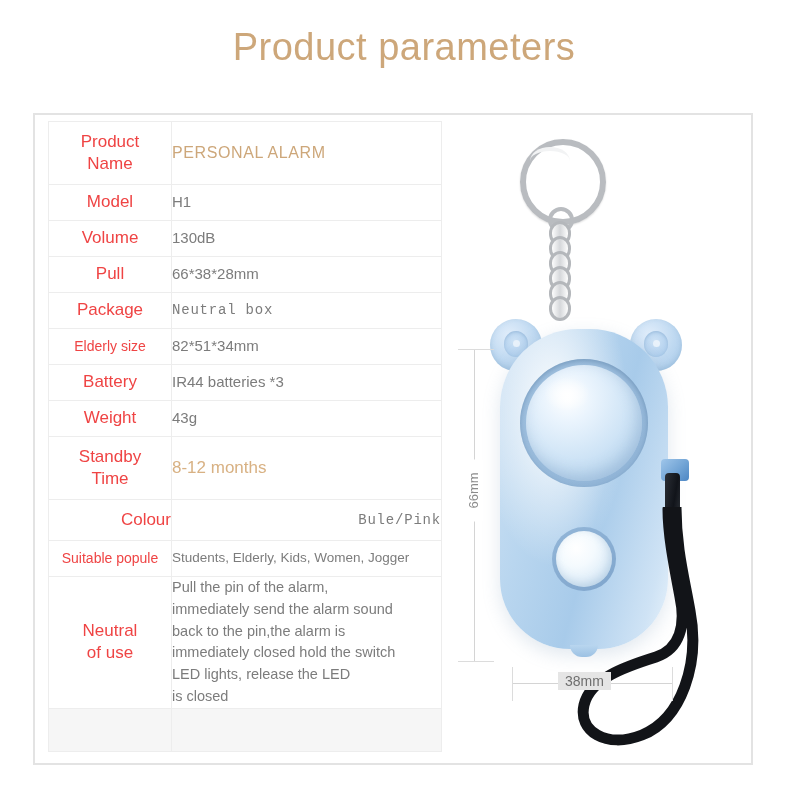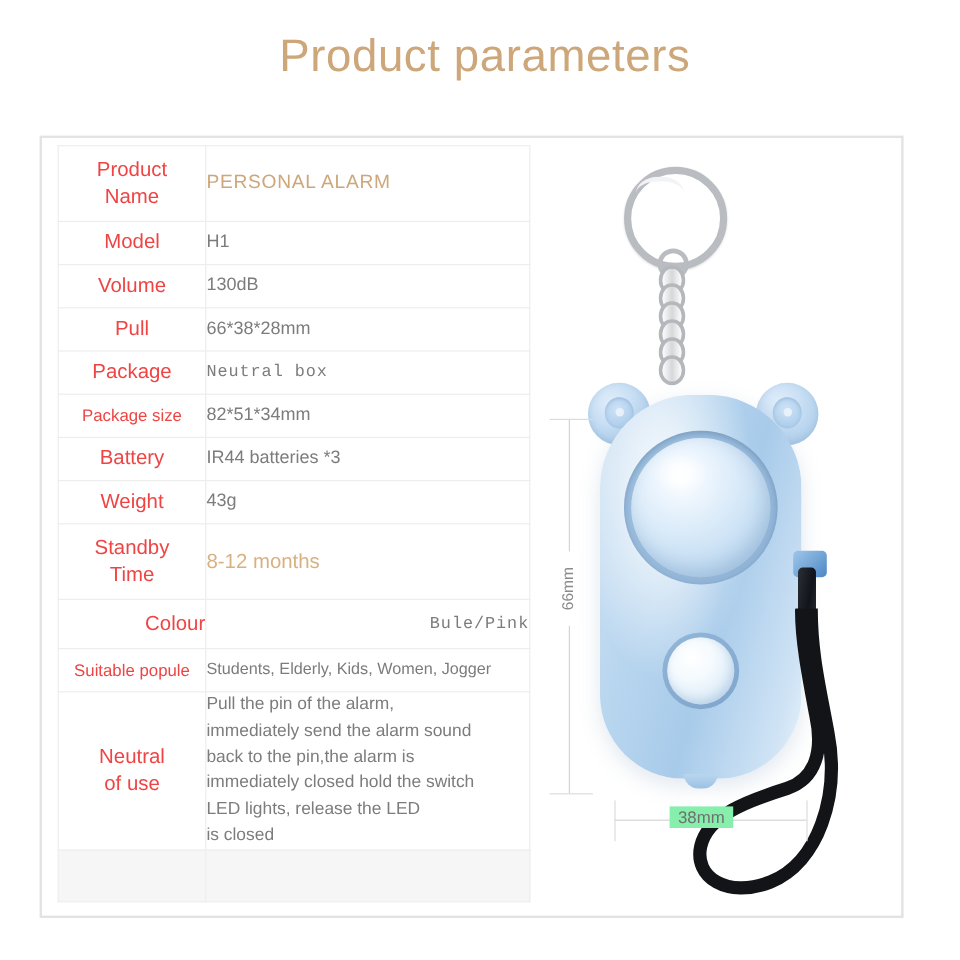--- a/index.html
+++ b/index.html
@@ -314,21 +314,21 @@
     width: 1px; height: 34px;
     background: #dcdcdc;
   }
   #dim-cap-left  { left: 60px;  top: 546px; }
   #dim-cap-right { left: 220px; top: 546px; }
   #dim-label-38 {
     position: absolute;
     left: 106px; top: 551px;
     font-size: 14px;
     color: #6f6f6f;
-    background: #86efac;
+    background: #e5e5e5;
     padding: 1px 7px;
     font-family: "Liberation Sans", sans-serif;
   }
 </style>
 </head>
 <body>
 
 <div id="page">
 
   <div id="page-title">Product parameters</div>
@@ -359,21 +359,21 @@
         <td class="lbl">Pull</td>
         <td class="val">66*38*28mm</td>
       </tr>
 
       <tr class="row-std">
         <td class="lbl">Package</td>
         <td class="val mono">Neutral box</td>
       </tr>
 
       <tr class="row-std">
-        <td class="lbl small">Package size</td>
+        <td class="lbl small">Elderly size</td>
         <td class="val">82*51*34mm</td>
       </tr>
 
       <tr class="row-std">
         <td class="lbl">Battery</td>
         <td class="val">IR44 batteries *3</td>
       </tr>
 
       <tr class="row-std">
         <td class="lbl">Weight</td>

